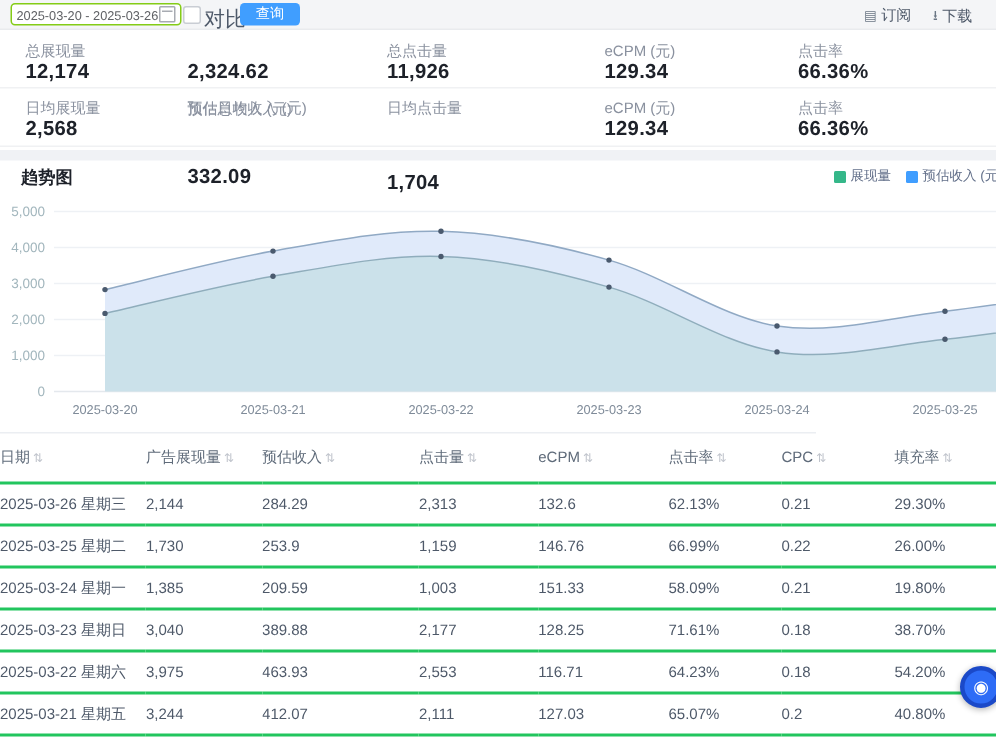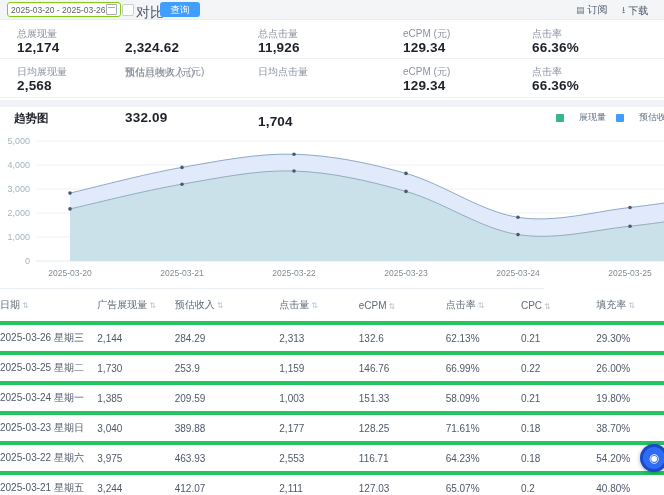--- a/index.html
+++ b/index.html
@@ -19,28 +19,28 @@
   .top-right{top:3px;font-size:10px;color:#4e5969;display:flex;align-items:center;gap:3px;cursor:pointer;}
   .tr-icon{font-size:9px;color:#6b7785;}
   
   .stat-label{font-size:10px;color:#8a919f;}
   .stat-value{font-size:13.5px;font-weight:bold;color:#1d2129;letter-spacing:.2px;}
   .hline{left:0;width:664px;height:0;border-top:1px solid #f0f1f3;}
   .section-gap{left:0;top:100px;width:664px;height:7px;background:#f0f2f5;}
   
   .chart-title{left:14px;top:111px;font-size:11.5px;font-weight:bold;color:#1d2129;}
   .legend{left:556px;top:111px;display:flex;gap:10px;white-space:nowrap;}
-  .legend-item{display:flex;align-items:center;gap:15px;font-size:9px;color:#63708a;cursor:pointer;}
+  .legend-item{display:flex;align-items:center;gap:3px;font-size:9px;color:#63708a;cursor:pointer;}
   .legend-sq{width:8px;height:8px;border-radius:1px;display:inline-block;}
   
   .tbl-wrap{left:0;top:288px;width:544px;height:207px;border-top:1px solid #ebeef2;}
   table{border-collapse:collapse;table-layout:fixed;width:679px;font-size:10px;}
   th,td{text-align:left;padding:0 0 0 0;font-weight:normal;overflow:hidden;white-space:nowrap;}
   th{color:#5f6b7a;height:32px;}
-  td{color:#4e5969;height:26px;border-top:4px solid #22c55e;}
+  td{color:#4e5969;height:26px;border-top:2px solid #22c55e;}
   .sort-ic{font-size:8px;color:#c0c4cc;margin-left:2px;}
   
   .float-btn{left:640px;top:444px;width:28px;height:28px;border-radius:50%;background:#2e6cf6;
      border:3px solid #1b49c8;box-sizing:border-box;color:#fff;font-size:12px;display:flex;
      align-items:center;justify-content:center;cursor:pointer;box-shadow:0 1px 4px rgba(0,0,0,.3);}
 </style>
 </head>
 <body>
 
 <div class="abs topbar"></div>

